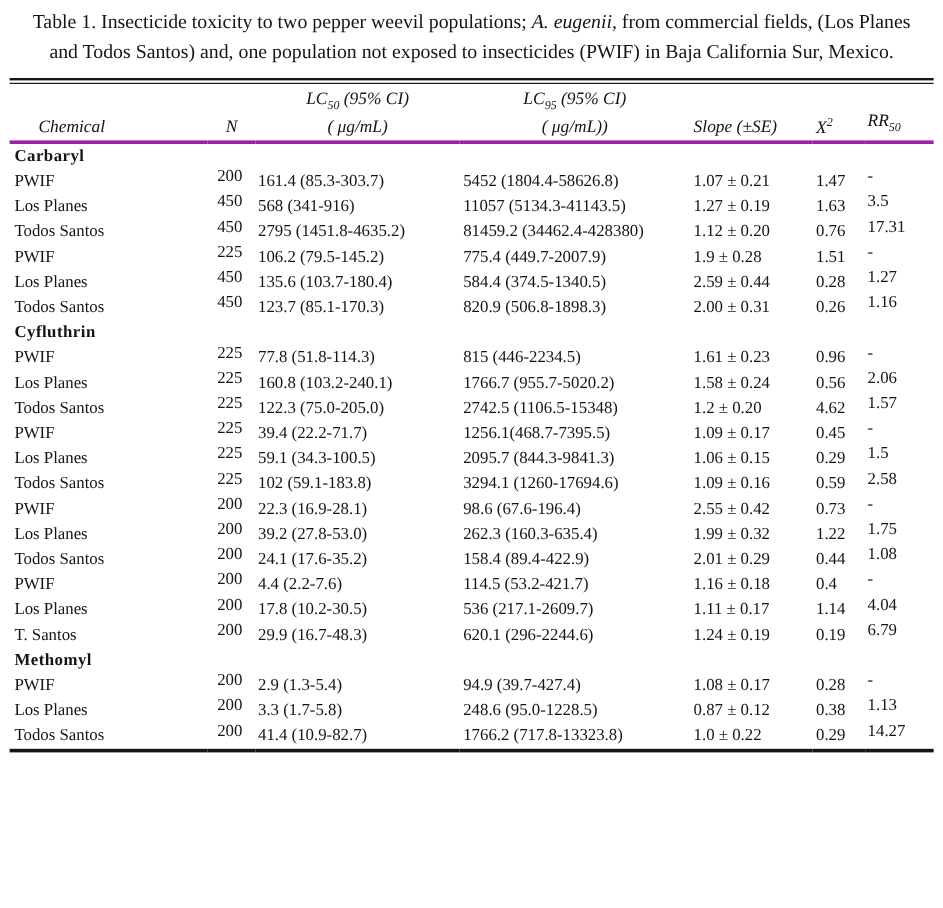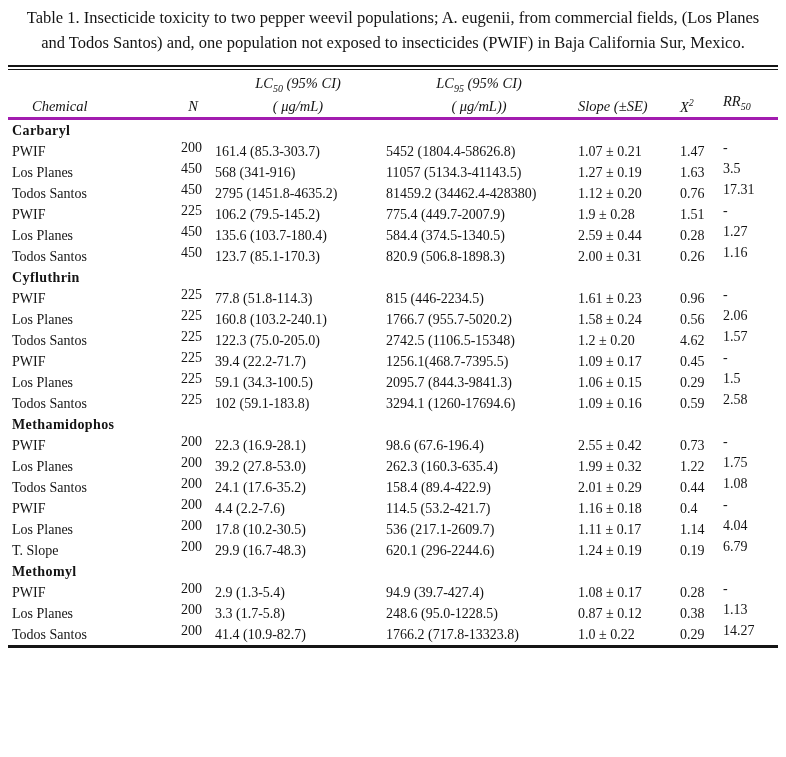--- a/index.html
+++ b/index.html
@@ -17,21 +17,21 @@
     overflow: hidden;
   }
   .caption {
     margin: 0;
     padding: 6px 14px 0 14px;
     text-align: center;
     font-size: 16.5px;
     line-height: 1.5;
     color: #141414;
   }
-  .caption .species { }
+  .caption .species { font-style: italic; }
   .table-area {
     margin: 9px 8px 0 8px;
     width: 770px;
   }
   .rule-heavy { height: 2px; background: #151515; }
   .rule-gap   { height: 2px; background: transparent; }
   .rule-thin  { height: 1px; background: #151515; }
   table {
     width: 770px;
     border-collapse: collapse;
@@ -234,23 +234,20 @@
           </tr>
           <tr>
             <td class="cell-population">Todos Santos</td>
             <td class="cell-n raised">225</td>
             <td class="cell-lc50">102 (59.1-183.8)</td>
             <td class="cell-lc95">3294.1 (1260-17694.6)</td>
             <td class="cell-slope">1.09 ± 0.16</td>
             <td class="cell-x2">0.59</td>
             <td class="cell-rr50 raised">2.58</td>
           </tr>
-          <tr class="section-row">
-            <td colspan="7">Methamidophos</td>
-          </tr>
           <tr>
             <td class="cell-population">PWIF</td>
             <td class="cell-n raised">200</td>
             <td class="cell-lc50">22.3 (16.9-28.1)</td>
             <td class="cell-lc95">98.6 (67.6-196.4)</td>
             <td class="cell-slope">2.55 ± 0.42</td>
             <td class="cell-x2">0.73</td>
             <td class="cell-rr50 raised">-</td>
           </tr>
           <tr>
@@ -283,21 +280,21 @@
           <tr>
             <td class="cell-population">Los Planes</td>
             <td class="cell-n raised">200</td>
             <td class="cell-lc50">17.8 (10.2-30.5)</td>
             <td class="cell-lc95">536 (217.1-2609.7)</td>
             <td class="cell-slope">1.11 ± 0.17</td>
             <td class="cell-x2">1.14</td>
             <td class="cell-rr50 raised">4.04</td>
           </tr>
           <tr>
-            <td class="cell-population">T. Slope</td>
+            <td class="cell-population">T. Santos</td>
             <td class="cell-n raised">200</td>
             <td class="cell-lc50">29.9 (16.7-48.3)</td>
             <td class="cell-lc95">620.1 (296-2244.6)</td>
             <td class="cell-slope">1.24 ± 0.19</td>
             <td class="cell-x2">0.19</td>
             <td class="cell-rr50 raised">6.79</td>
           </tr>
           <tr class="section-row">
             <td colspan="7">Methomyl</td>
           </tr>

